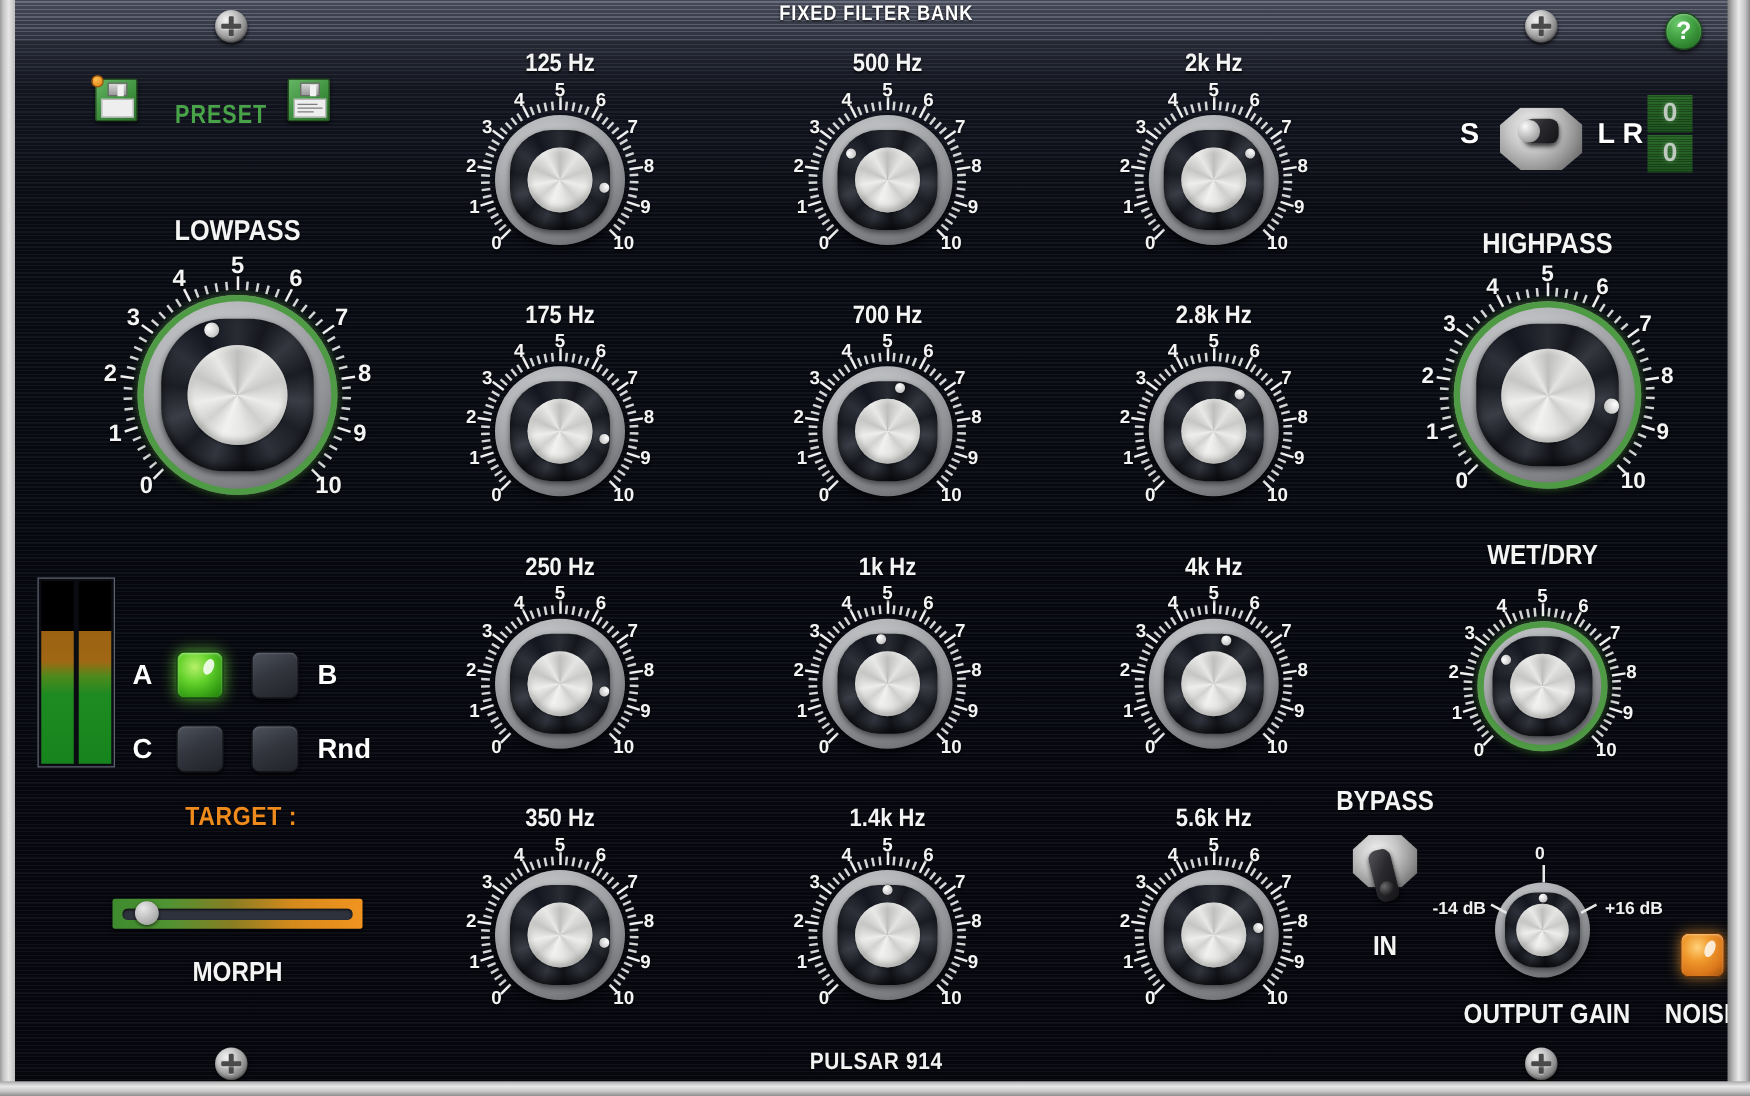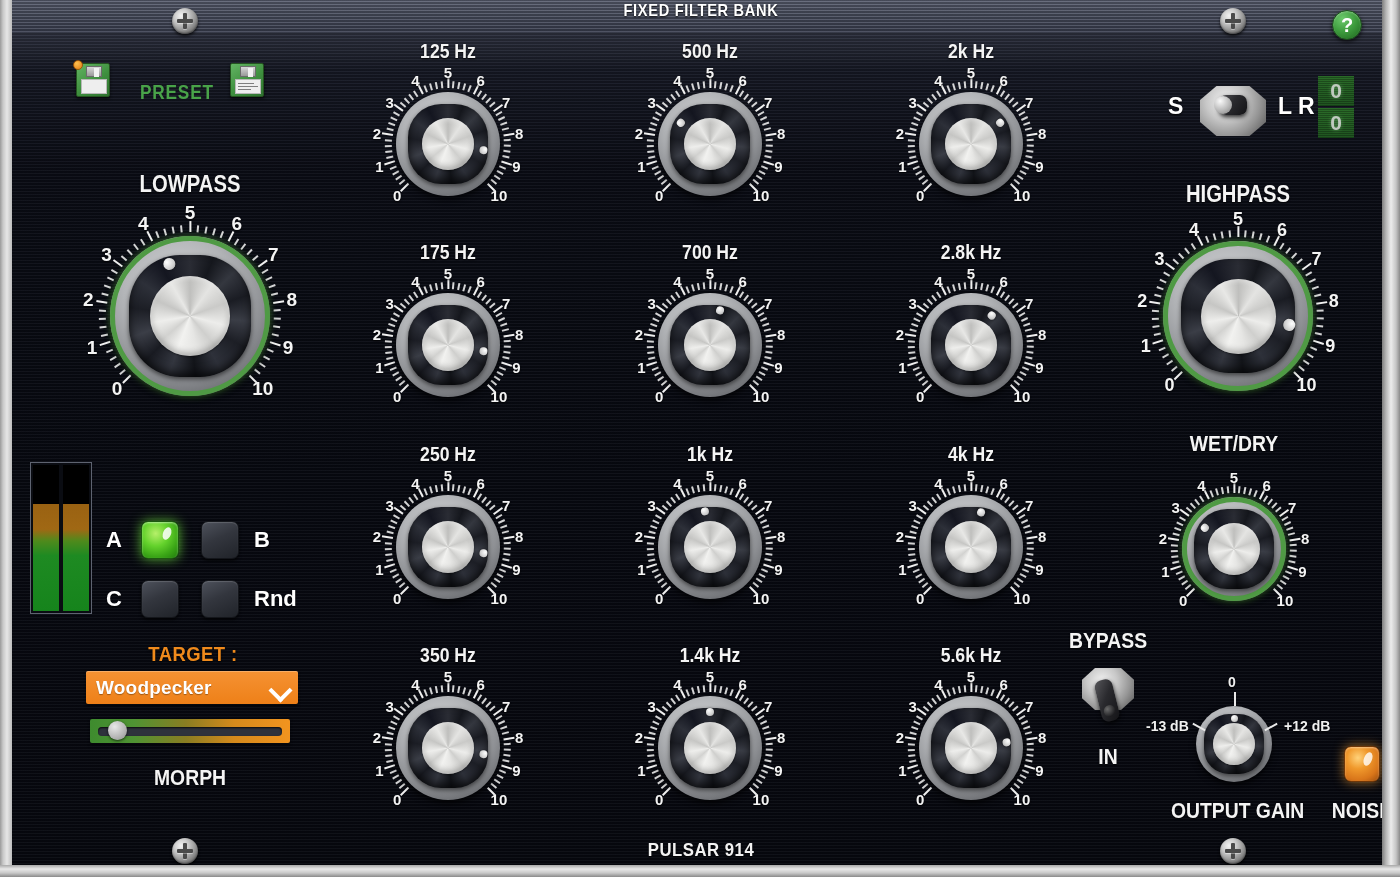--- a/index.html
+++ b/index.html
@@ -402,24 +402,20 @@
     <div class="sqbtn on" style="left:129px; top:521px;"></div>
     <div class="sqbtn" style="left:189px; top:521px;"></div>
     <div class="btn-letter" style="left:242px; top:527px;">B</div>
 
     <div class="btn-letter" style="left:94px; top:586px;">C</div>
     <div class="sqbtn" style="left:129px; top:580px;"></div>
     <div class="sqbtn" style="left:189px; top:580px;"></div>
     <div class="btn-letter" style="left:242px; top:586px;">Rnd</div>
 
     <div class="target-text" style="left:86px; top:642px; width:190px; text-align:center;">TARGET :</div>
-    <div class="dropdown dd-orange" style="left:74px; top:671px; width:212px; height:33px;">
-      <span class="dd-text">Woodpecker</span>
-      <span class="chevron"></span>
-    </div>
 
     <div class="morph-slider" style="left:78px; top:719px; width:200px; height:24px;">
       <div class="track"></div>
       <div class="thumb" id="morph-thumb" style="left: 18.29px;"></div>
     </div>
     <div class="plabel" style="left:78px; top:765px; width:200px; font-size:22px;">MORPH</div>
 
     <div id="knob-layer">
         <div class="knob-wrap" style="left: 51px; top: 189px; width: 254px; height: 254px;">
           <div class="scale" style="width: 254px; height: 254px;">
@@ -1564,22 +1560,22 @@
     <div class="plabel" style="left:1040px; top:628px; width:112px; font-size:22px;">BYPASS</div>
     <div class="toggle" style="left:1070px; top:668px; width:52px; height:42px;">
       <div class="nut"></div>
       <div class="lever" style="left:11px; top:12px; width:18px; height:42px; transform:rotate(-14deg); transform-origin:50% 0;">
         <div style="position:absolute; left:3px; bottom:4px; width:12px; height:12px; border-radius:50%;
                     background:radial-gradient(circle at 35% 30%, #6a6a6a, #1c1c1f 70%);"></div>
       </div>
     </div>
     <div class="plabel" style="left:1040px; top:744px; width:112px; font-size:22px;">IN</div>
 
-    <div class="db-label" style="left:1134px; top:718px;">-13 dB</div>
-    <div class="db-label" style="left:1272px; top:718px;">+12 dB</div>
+    <div class="db-label" style="left:1134px; top:718px;">-14 dB</div>
+    <div class="db-label" style="left:1272px; top:718px;">+16 dB</div>
     <div class="db-label" style="left:1216px; top:674px;">0</div>
     <div class="gain-tick" style="left:1222px; top:692px; width:2px; height:14px;"></div>
     <div class="gain-tick" style="left:1180px; top:726px; width:14px; height:2px; transform:rotate(28deg);"></div>
     <div class="gain-tick" style="left:1252px; top:726px; width:14px; height:2px; transform:rotate(-28deg);"></div>
     <div class="plabel" style="left:1150px; top:798px; width:148px; font-size:22px;">OUTPUT GAIN</div>
 
     <div class="noise-btn" style="left:1332px; top:746px;"></div>
     <div class="plabel" style="left:1302px; top:798px; width:96px; font-size:22px;">NOISE</div>
 
   </div>

